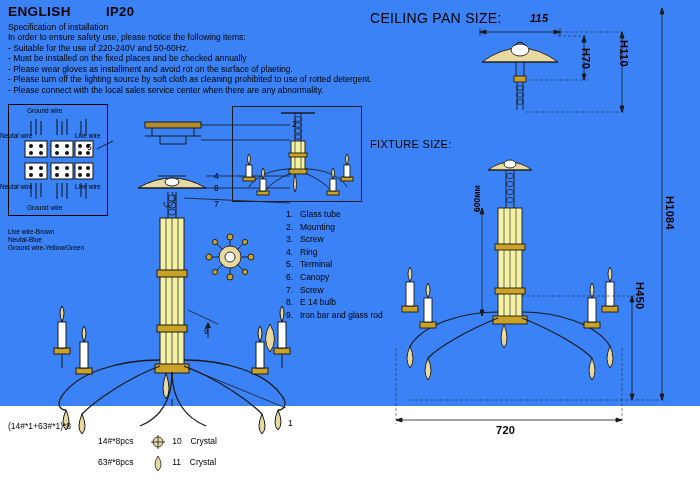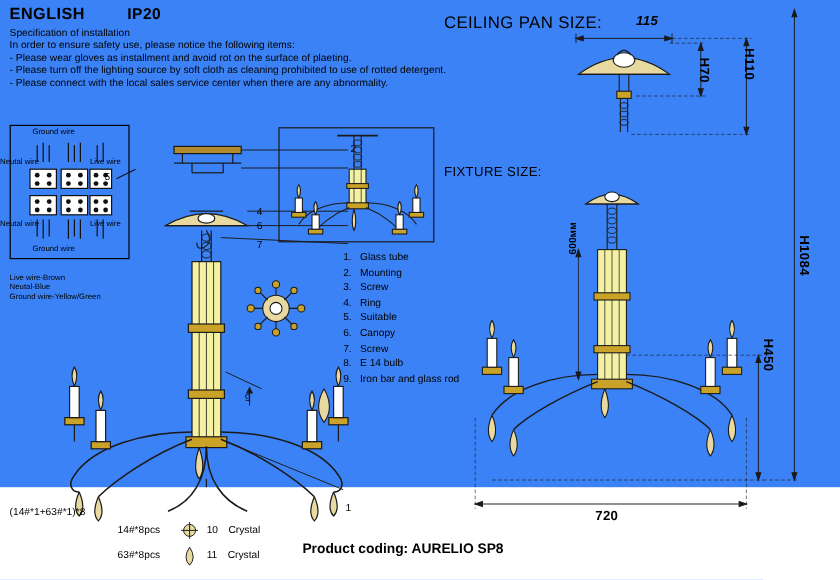--- a/index.html
+++ b/index.html
@@ -73,20 +73,22 @@
 
 <div id="page">
 
   <div class="abs" id="lang">ENGLISH</div>
   <div class="abs" id="ip">IP20</div>
 
   <div class="abs" id="spec-title">Specification of installation</div>
 
   <div class="abs" id="spec-body">
     <div class="txt">In order to ensure safety use, please notice the following items:</div>
+    <div class="txt">- Suitable for the use of 220-240V and 50-60Hz.</div>
+    <div class="txt">- Must be installed on the fixed places and be checked annually</div>
     <div class="txt">- Please wear gloves as installment and avoid rot on the surface of plaeting.</div>
     <div class="txt">- Please turn off the lighting source by soft cloth as cleaning prohibited to use of rotted detergent.</div>
     <div class="txt">- Please connect with the local sales service center when there are any abnormality.</div>
   </div>
 
   <div class="abs" id="wirebox">
     <div class="wb-label" style="left:18px; top:2px;">Ground wire</div>
     <div class="wb-label" style="left:-9px; top:27px;">Neutal wire</div>
     <div class="wb-label" style="left:66px; top:27px;">Live wire</div>
     <div class="wb-label" style="left:-9px; top:78px;">Neutal wire</div>
@@ -339,21 +341,21 @@
     <div class="part-row">
       <span class="part-num">3.</span>
       <span>Screw</span>
     </div>
     <div class="part-row">
       <span class="part-num">4.</span>
       <span>Ring</span>
     </div>
     <div class="part-row">
       <span class="part-num">5.</span>
-      <span>Suitable</span>
+      <span>Terminal</span>
     </div>
     <div class="part-row">
       <span class="part-num">6.</span>
       <span>Canopy</span>
     </div>
     <div class="part-row">
       <span class="part-num">7.</span>
       <span>Screw</span>
     </div>
     <div class="part-row">
@@ -515,15 +517,14 @@
   <svg width="20" height="16" style="left:148px; top:434px;">
     <g stroke="#1a1a1a" fill="none" stroke-width="0.8">
       <circle cx="10" cy="8" r="5" fill="#e8d9a0"></circle>
       <path d="M10 1 L10 15 M3 8 L17 8"></path>
     </g>
   </svg>
   <svg width="20" height="20" style="left:148px; top:453px;">
     <path d="M10 3 q6 9 0 15 q-6 -6 0 -15" fill="#e8d9a0" stroke="#1a1a1a" stroke-width="0.8"></path>
   </svg>
 
-  <div class="abs" id="prodcode">Product coding: AURELIO SP8</div>
 
 </div>
 
 </body></html>

